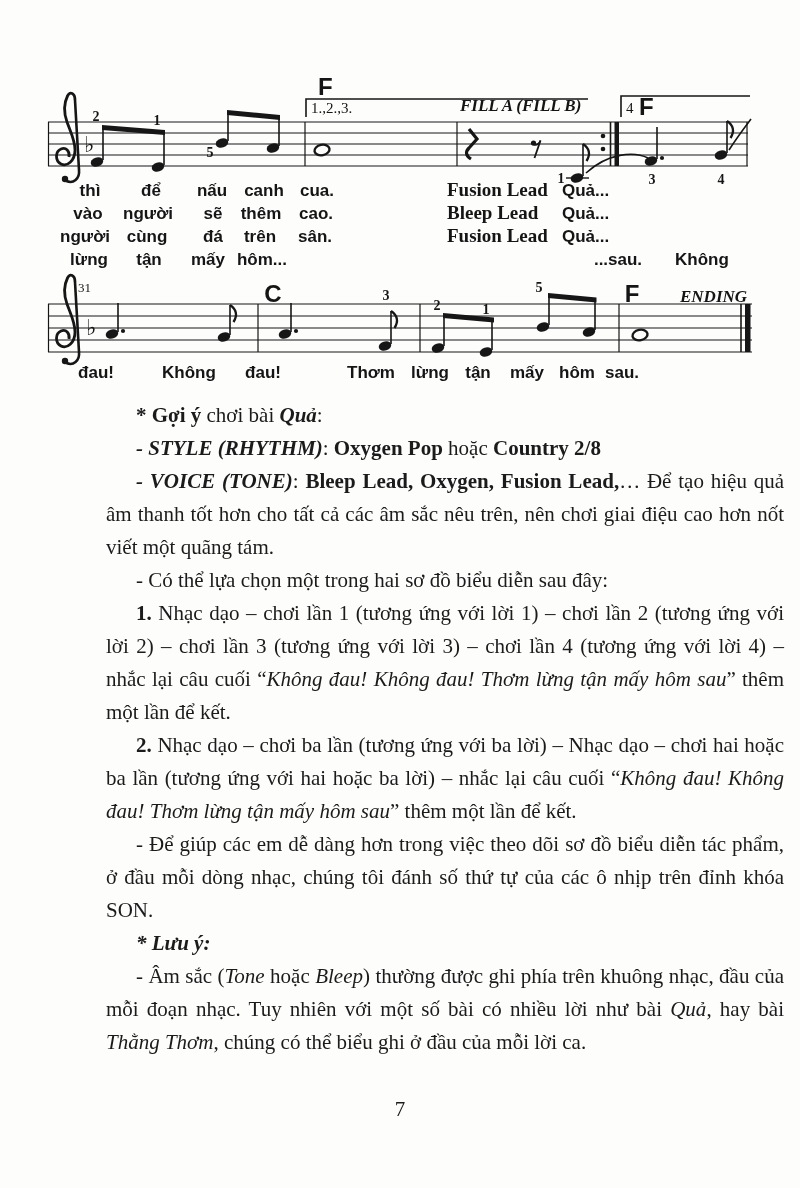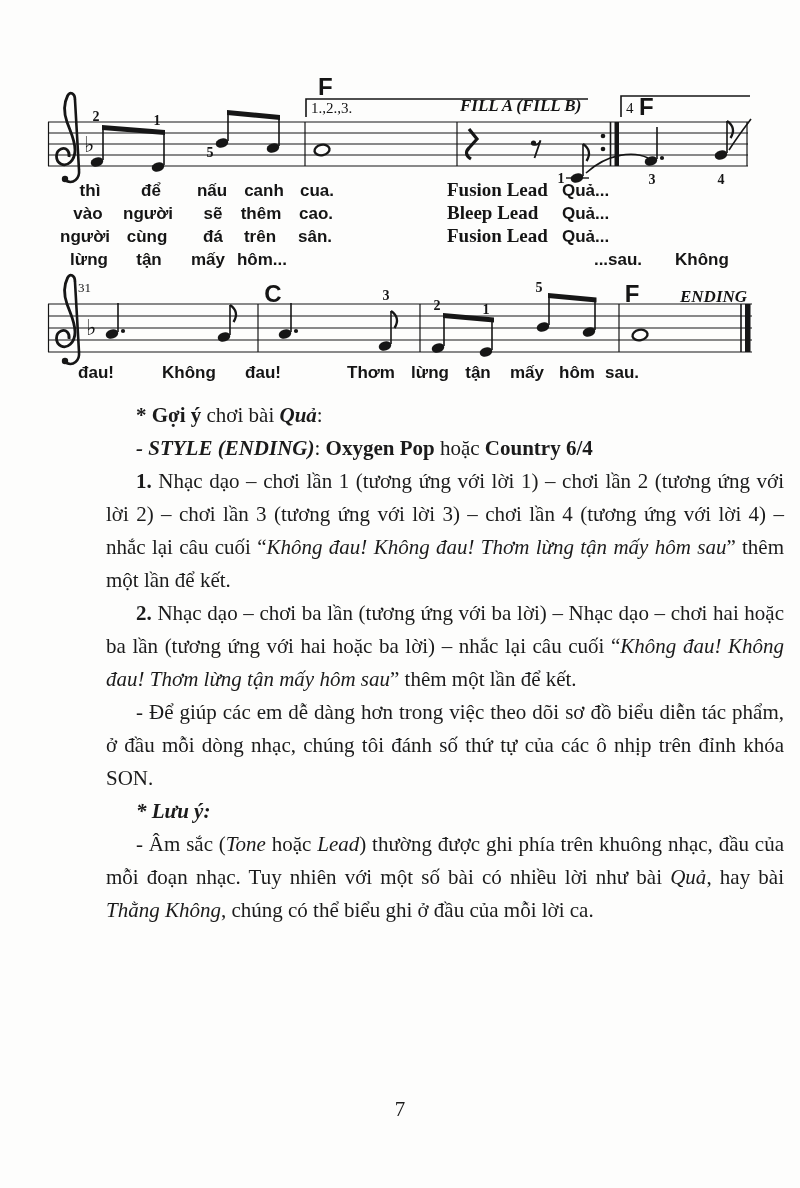--- a/index.html
+++ b/index.html
@@ -218,23 +218,25 @@
       <text x="478" y="378" text-anchor="middle">tận</text>
       <text x="527" y="378" text-anchor="middle">mấy</text>
       <text x="577" y="378" text-anchor="middle">hôm</text>
       <text x="622" y="378" text-anchor="middle">sau.</text>
     </g>
   </g>
 </svg>
 
 <main class="bodytext">
   <p><span class="b">* Gợi ý </span><span>chơi bài </span><span class="bi">Quả</span><span>:</span></p>
-  <p><span class="bi">- STYLE (ENDING)</span><span>: </span><span class="b">Oxygen Pop</span><span> hoặc </span><span class="b">Country 6/4</span></p>
+  <p><span class="bi">- STYLE (RHYTHM)</span><span>: </span><span class="b">Oxygen Pop</span><span> hoặc </span><span class="b">Country 2/8</span></p>
+  <p><span class="bi">- VOICE (TONE)</span><span>: </span><span class="b">Bleep Lead, Oxygen, Fusion Lead,</span><span>… Để tạo hiệu quả âm thanh tốt hơn cho tất cả các âm sắc nêu trên, nên chơi giai điệu cao hơn nốt viết một quãng tám.</span></p>
+  <p><span>- Có thể lựa chọn một trong hai sơ đồ biểu diễn sau đây:</span></p>
   <p><span class="b">1.</span><span> Nhạc dạo – chơi lần 1 (tương ứng với lời 1) – chơi lần 2 (tương ứng với lời 2) – chơi lần 3 (tương ứng với lời 3) – chơi lần 4 (tương ứng với lời 4) – nhắc lại câu cuối “</span><span class="i">Không đau! Không đau! Thơm lừng tận mấy hôm sau</span><span>” thêm một lần để kết.</span></p>
   <p><span class="b">2.</span><span> Nhạc dạo – chơi ba lần (tương ứng với ba lời) – Nhạc dạo – chơi hai hoặc ba lần (tương ứng với hai hoặc ba lời) – nhắc lại câu cuối “</span><span class="i">Không đau! Không đau! Thơm lừng tận mấy hôm sau</span><span>” thêm một lần để kết.</span></p>
   <p><span>- Để giúp các em dễ dàng hơn trong việc theo dõi sơ đồ biểu diễn tác phẩm, ở đầu mỗi dòng nhạc, chúng tôi đánh số thứ tự của các ô nhịp trên đỉnh khóa SON.</span></p>
   <p><span class="bi">* Lưu ý:</span></p>
-  <p><span>- Âm sắc (</span><span class="i">Tone</span><span> hoặc </span><span class="i">Lead</span><span>) thường được ghi phía trên khuông nhạc, đầu của mỗi đoạn nhạc. Tuy nhiên với một số bài có nhiều lời như bài </span><span class="i">Quả</span><span>, hay bài </span><span class="i">Thằng Không</span><span>, chúng có thể biểu ghi ở đầu của mỗi lời ca.</span></p>
+  <p><span>- Âm sắc (</span><span class="i">Tone</span><span> hoặc </span><span class="i">Bleep</span><span>) thường được ghi phía trên khuông nhạc, đầu của mỗi đoạn nhạc. Tuy nhiên với một số bài có nhiều lời như bài </span><span class="i">Quả</span><span>, hay bài </span><span class="i">Thằng Thơm</span><span>, chúng có thể biểu ghi ở đầu của mỗi lời ca.</span></p>
 </main>
 
 <div class="pagenum">7</div>
 
 </div>
 
 </body></html>

